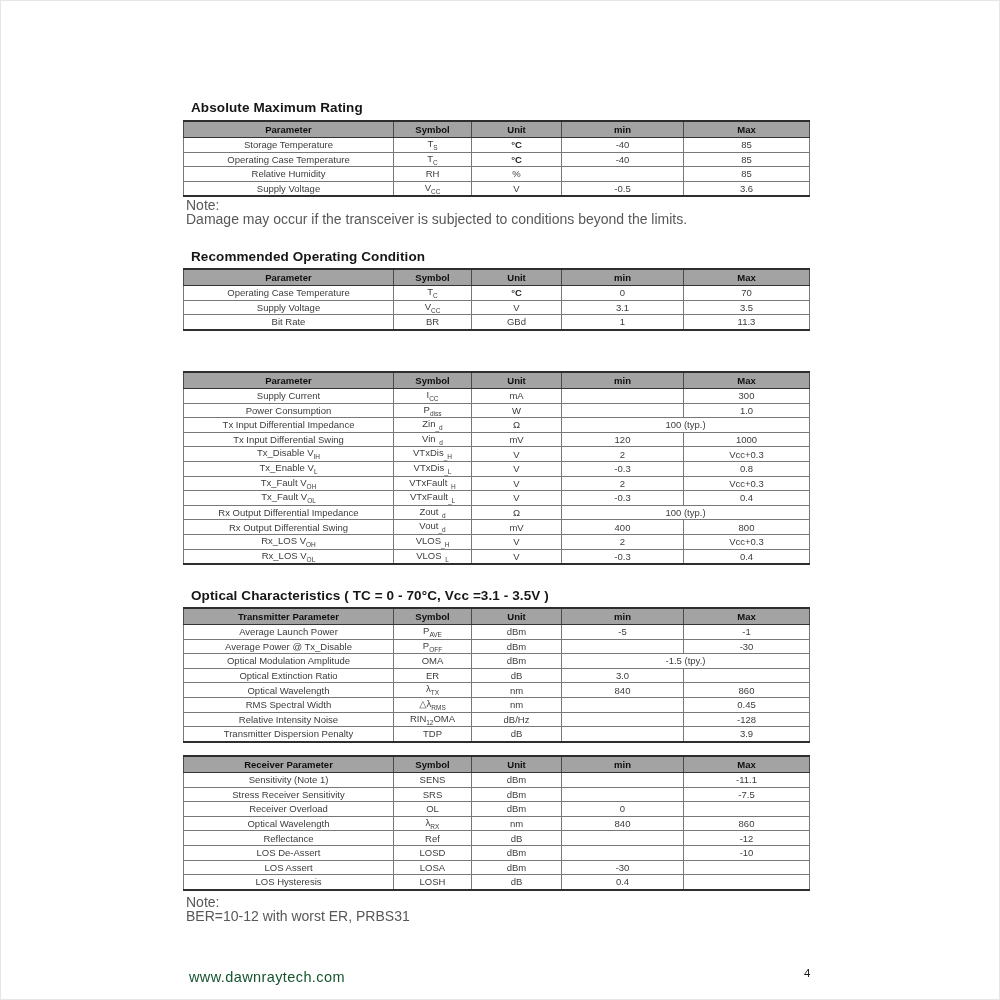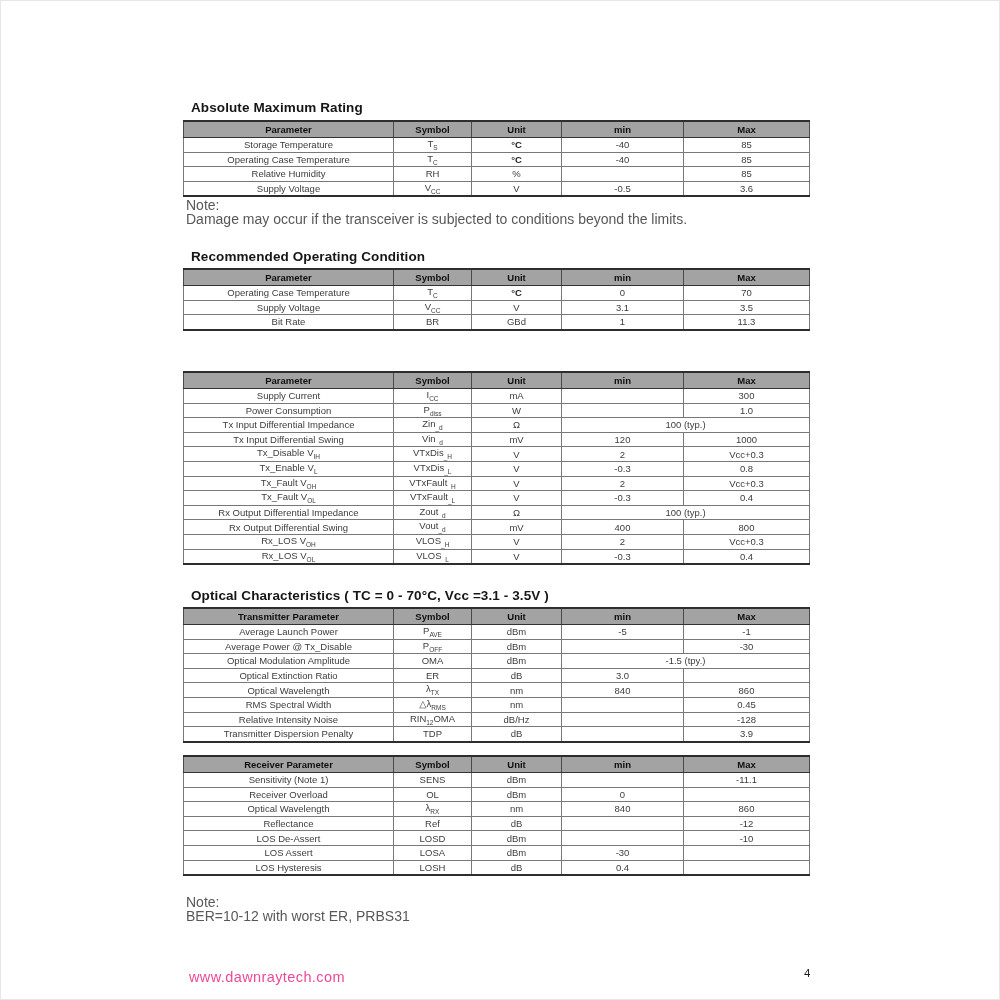--- a/index.html
+++ b/index.html
@@ -68,21 +68,21 @@
   
   .note{
     font-size:14px;
     color:#585858;
     white-space:nowrap;
   }
 
   
   .footer-url{
     font-size:14.5px;
-    color:#ec4899;
+    color:#14532d;
     letter-spacing:0.4px;
   }
   .footer-page{
     font-size:11.5px;
     color:#1c1c1c;
   }
 </style>
 </head>
 <body>
 
@@ -382,20 +382,27 @@
       </thead>
       <tbody>
         <tr>
           <td>Sensitivity (Note 1)</td>
           <td>SENS</td>
           <td>dBm</td>
           <td></td>
           <td>-11.1</td>
         </tr>
         <tr>
+          <td>Stress Receiver Sensitivity</td>
+          <td>SRS</td>
+          <td>dBm</td>
+          <td></td>
+          <td>-7.5</td>
+        </tr>
+        <tr>
           <td>Receiver Overload</td>
           <td>OL</td>
           <td>dBm</td>
           <td>0</td>
           <td></td>
         </tr>
         <tr>
           <td>Optical Wavelength</td>
           <td>λ<sub>RX</sub></td>
           <td>nm</td>

